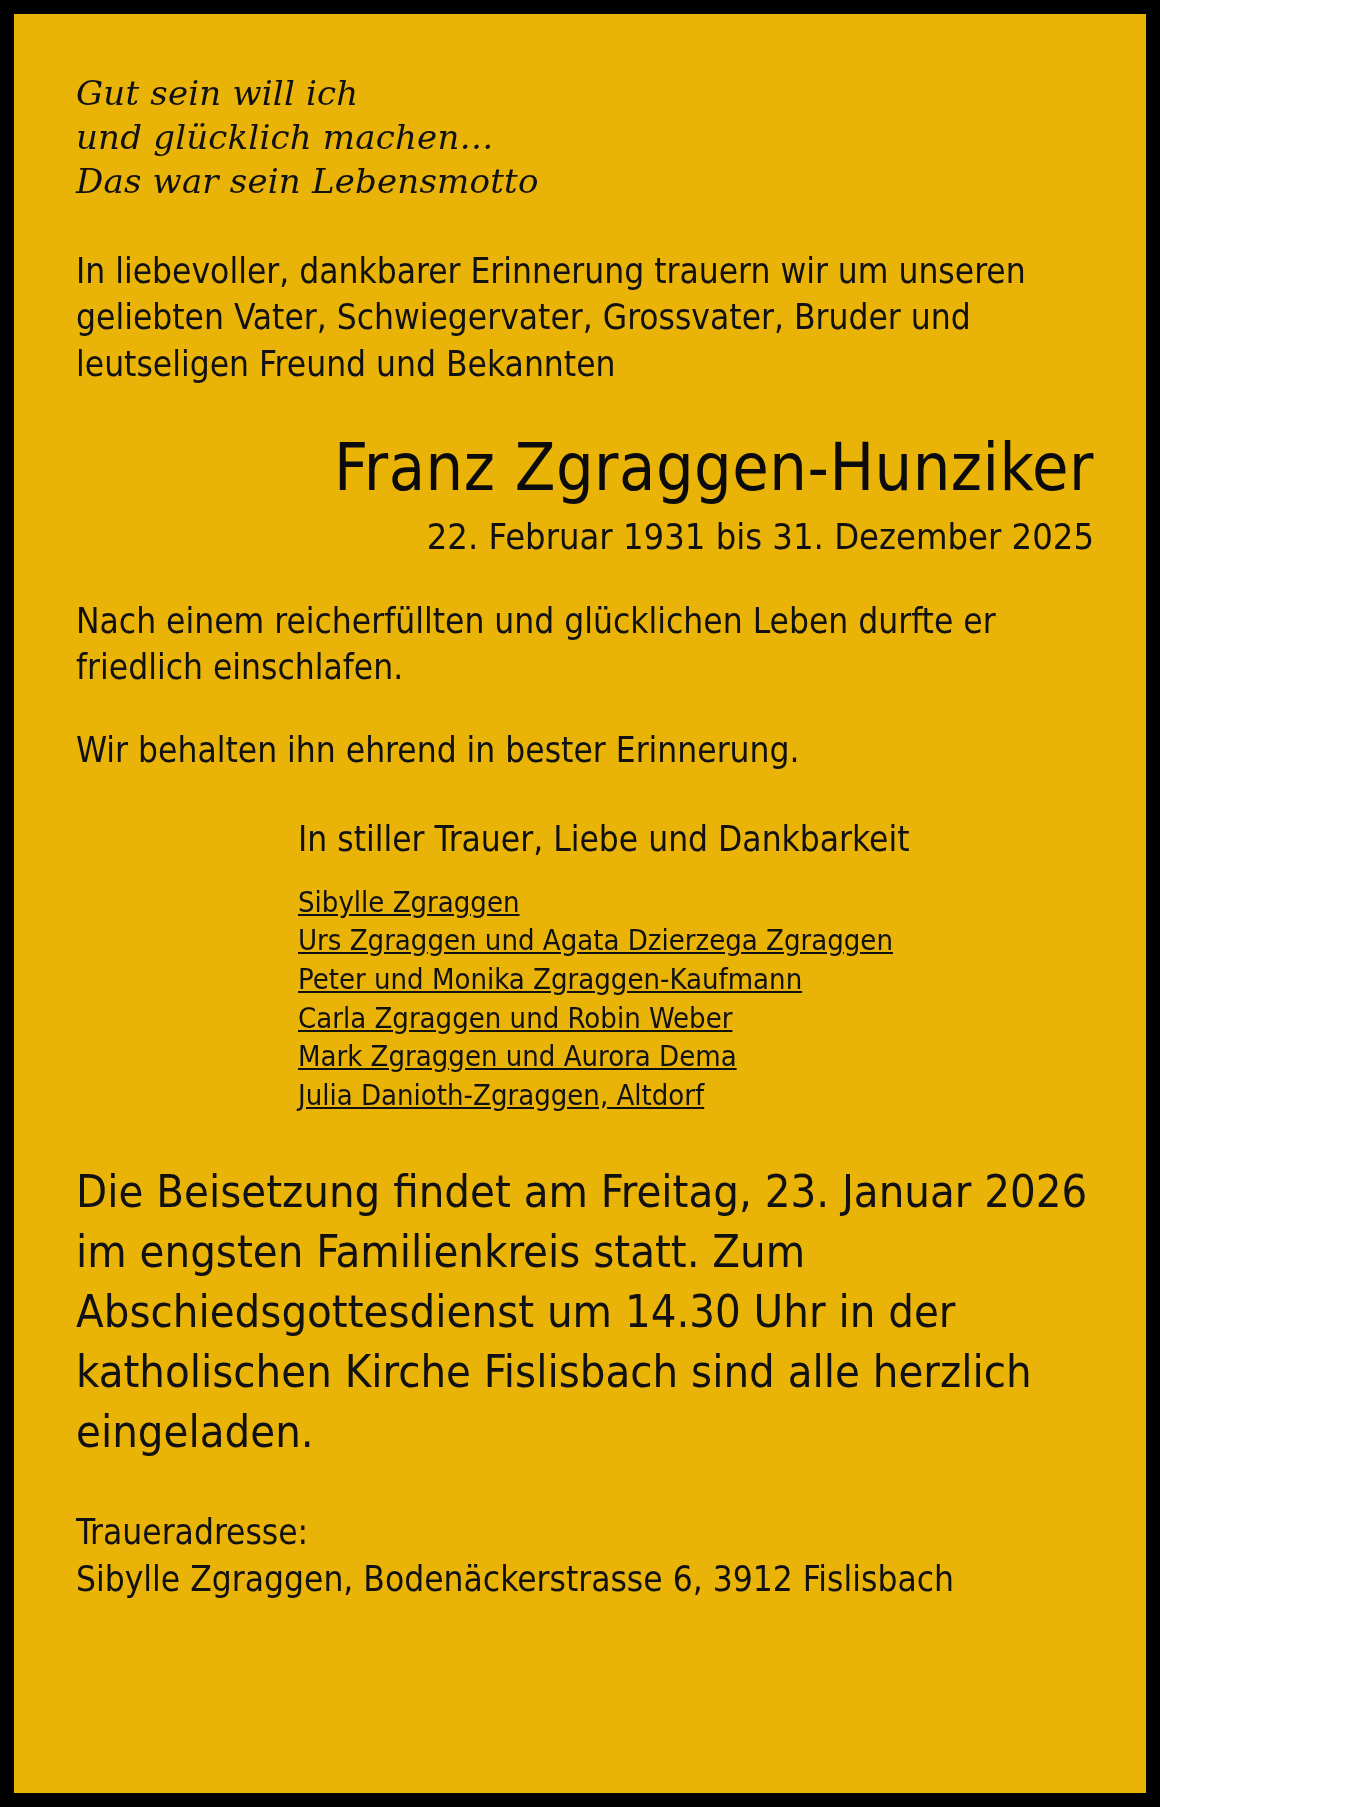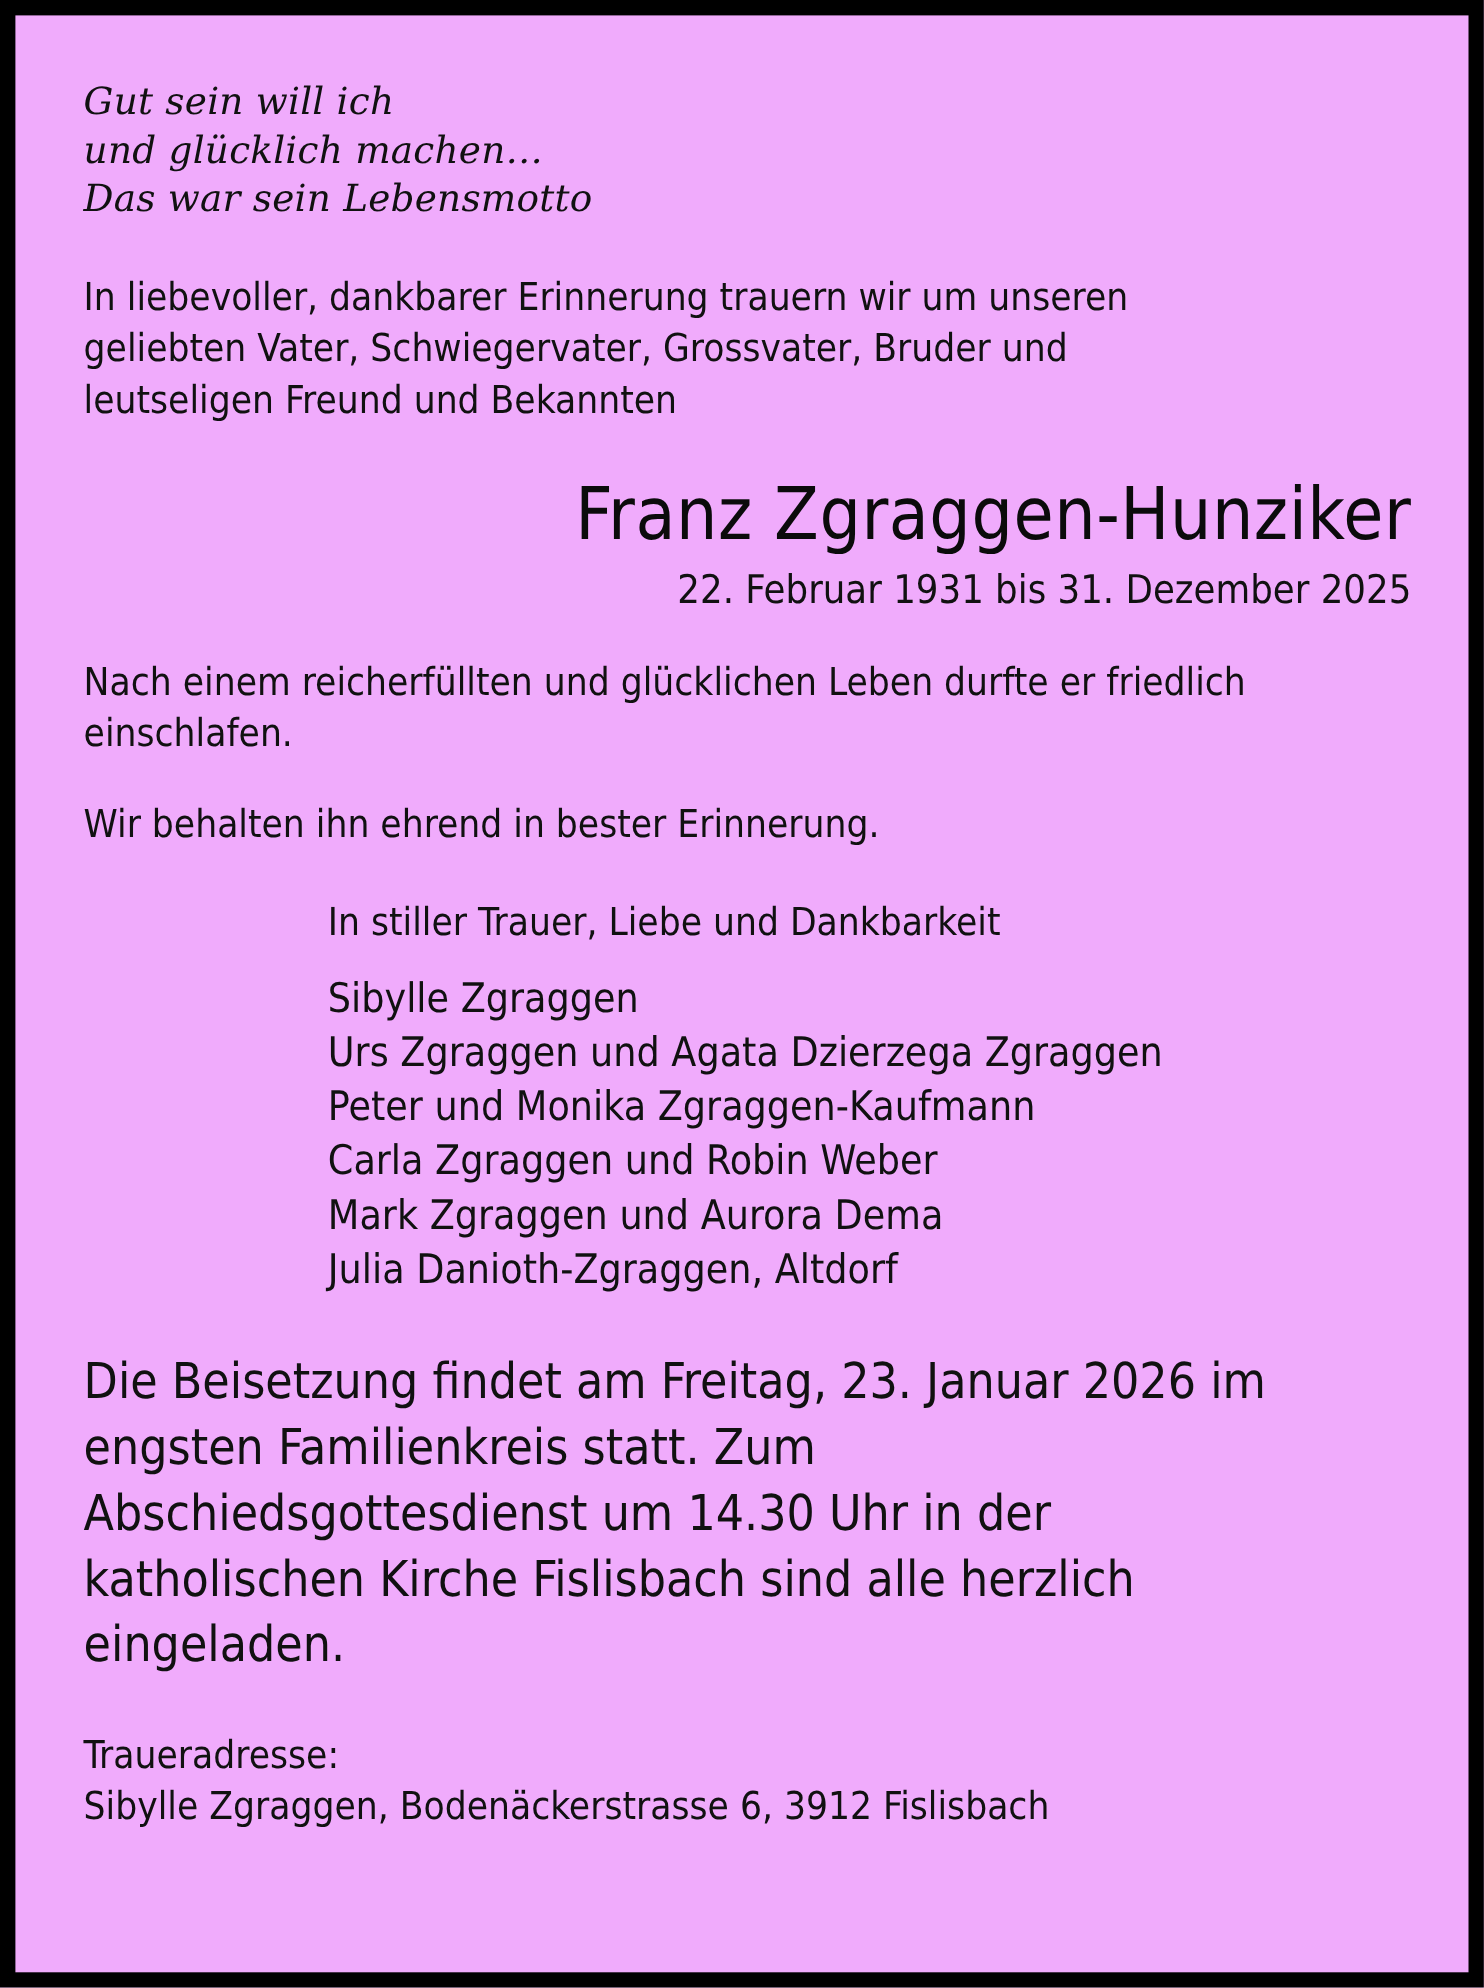--- a/index.html
+++ b/index.html
@@ -9,23 +9,23 @@
     background: #ffffff;
   }
   body {
     width: 1349px;
     height: 1807px;
     overflow: hidden;
   }
 
   .notice {
     box-sizing: border-box;
-    width: 1349px;
+    width: 1160px;
     height: 1807px;
-    background: #f0abfc;
+    background: #eab308;
     border: 14px solid #000000;
     padding: 44px 52px 16px 52px;
     position: relative;
   }
 
   
   .motto {
     font-family: "DejaVu Serif", "Liberation Serif", serif;
     font-style: italic;
     font-size: 34px;
@@ -94,23 +94,24 @@
     line-height: 1.3;
     margin-bottom: 20px;
     padding-left: 0;
   }
   .mourner-list {
     list-style: none;
     margin: 0;
     padding: 0;
   }
   .mourner-list li {
-    font-size: 37px;
+    font-size: 29px;
     line-height: 1.33;
     white-space: nowrap;
+    text-decoration: underline;
   }
 
   .funeral {
     font-size: 45px;
     line-height: 1.33;
     margin: 48px 0 0 10px;
     max-width: 1080px;
   }
 
   .address-block {

